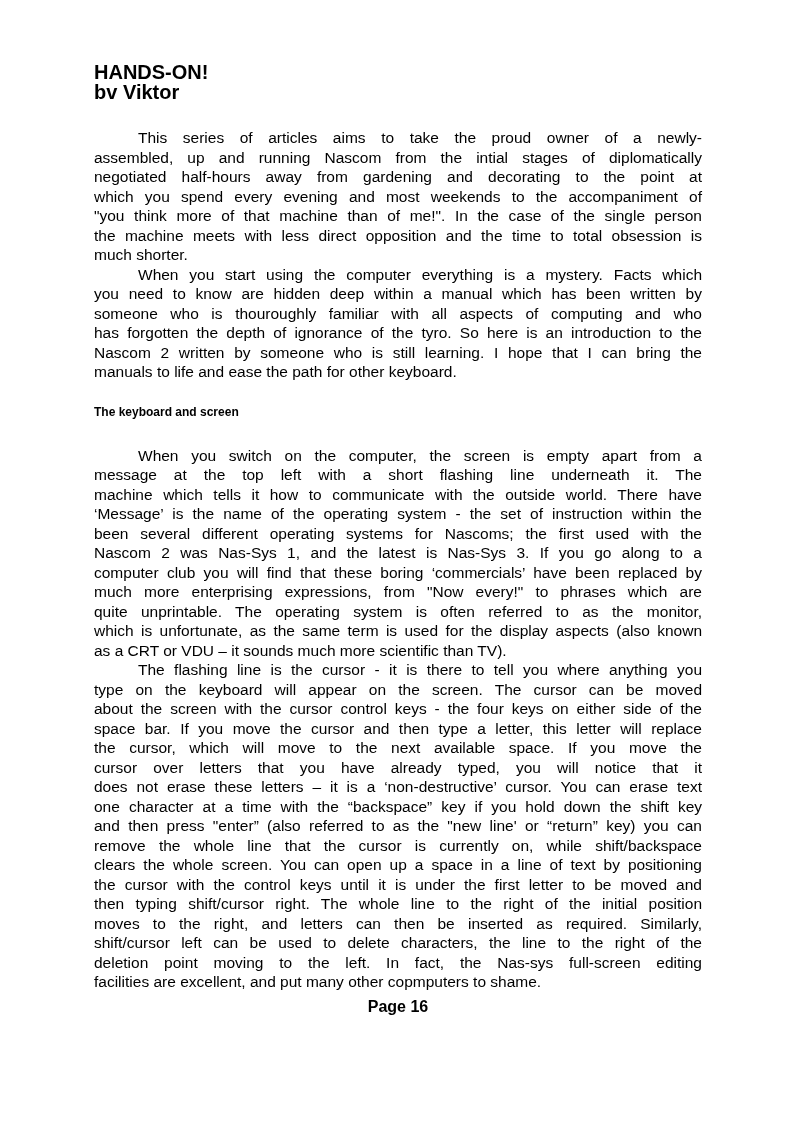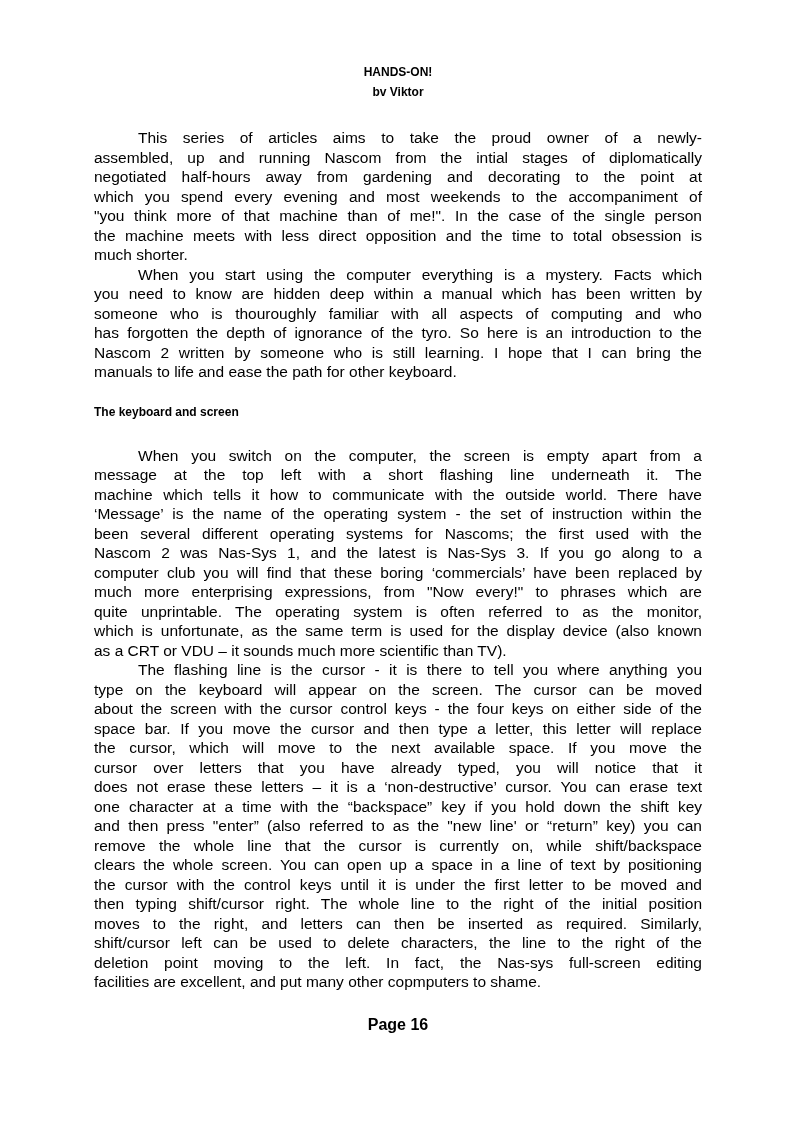--- a/index.html
+++ b/index.html
@@ -13,23 +13,23 @@
   }
   .page {
     box-sizing: border-box;
     width: 793px;
     height: 1123px;
     padding: 62px 91px 0 94px;
     background: #ffffff;
     overflow: hidden;
   }
   .title-block {
-    text-align: center;
+    text-align: left;
     font-weight: bold;
-    font-size: 12px;
+    font-size: 20px;
     line-height: 20px;
   }
   .para {
     font-size: 15.5px;
     line-height: 19.5px;
     margin: 0;
   }
   .para.p-first { margin-top: 26px; }
   .line { text-align: justify; text-align-last: justify; }
   .line.last { text-align-last: left; }
@@ -38,21 +38,21 @@
     font-size: 12px;
     line-height: 20px;
     font-weight: bold;
     margin: 20px 0 24px 0;
   }
   .footer {
     text-align: center;
     font-weight: bold;
     font-size: 16px;
     line-height: 20px;
-    margin-top: 23px;
+    margin-top: 5px;
   }
 </style>
 </head>
 <body>
 
 <div class="page">
 
   <div class="title-block">
     <div>HANDS-ON!</div>
     <div>bv Viktor</div>
@@ -82,21 +82,21 @@
   <div class="para">
       <div class="line indent">When you switch on the computer, the screen is empty apart from a</div>
       <div class="line">message at the top left with a short flashing line underneath it. The</div>
       <div class="line">machine which tells it how to communicate with the outside world. There have</div>
       <div class="line">‘Message’ is the name of the operating system - the set of instruction within the</div>
       <div class="line">been several different operating systems for Nascoms; the first used with the</div>
       <div class="line">Nascom 2 was Nas-Sys 1, and the latest is Nas-Sys 3. If you go along to a</div>
       <div class="line">computer club you will find that these boring ‘commercials’ have been replaced by</div>
       <div class="line">much more enterprising expressions, from "Now every!" to phrases which are</div>
       <div class="line">quite unprintable. The operating system is often referred to as the monitor,</div>
-      <div class="line">which is unfortunate, as the same term is used for the display device (also known</div>
+      <div class="line">which is unfortunate, as the same term is used for the display aspects (also known</div>
       <div class="line last">as a CRT or VDU – it sounds much more scientific than TV).</div>
     </div>
 
   <div class="para">
       <div class="line indent">The flashing line is the cursor - it is there to tell you where anything you</div>
       <div class="line">type on the keyboard will appear on the screen. The cursor can be moved</div>
       <div class="line">about the screen with the cursor control keys - the four keys on either side of the</div>
       <div class="line">space bar. If you move the cursor and then type a letter, this letter will replace</div>
       <div class="line">the cursor, which will move to the next available space. If you move the</div>
       <div class="line">cursor over letters that you have already typed, you will notice that it</div>

